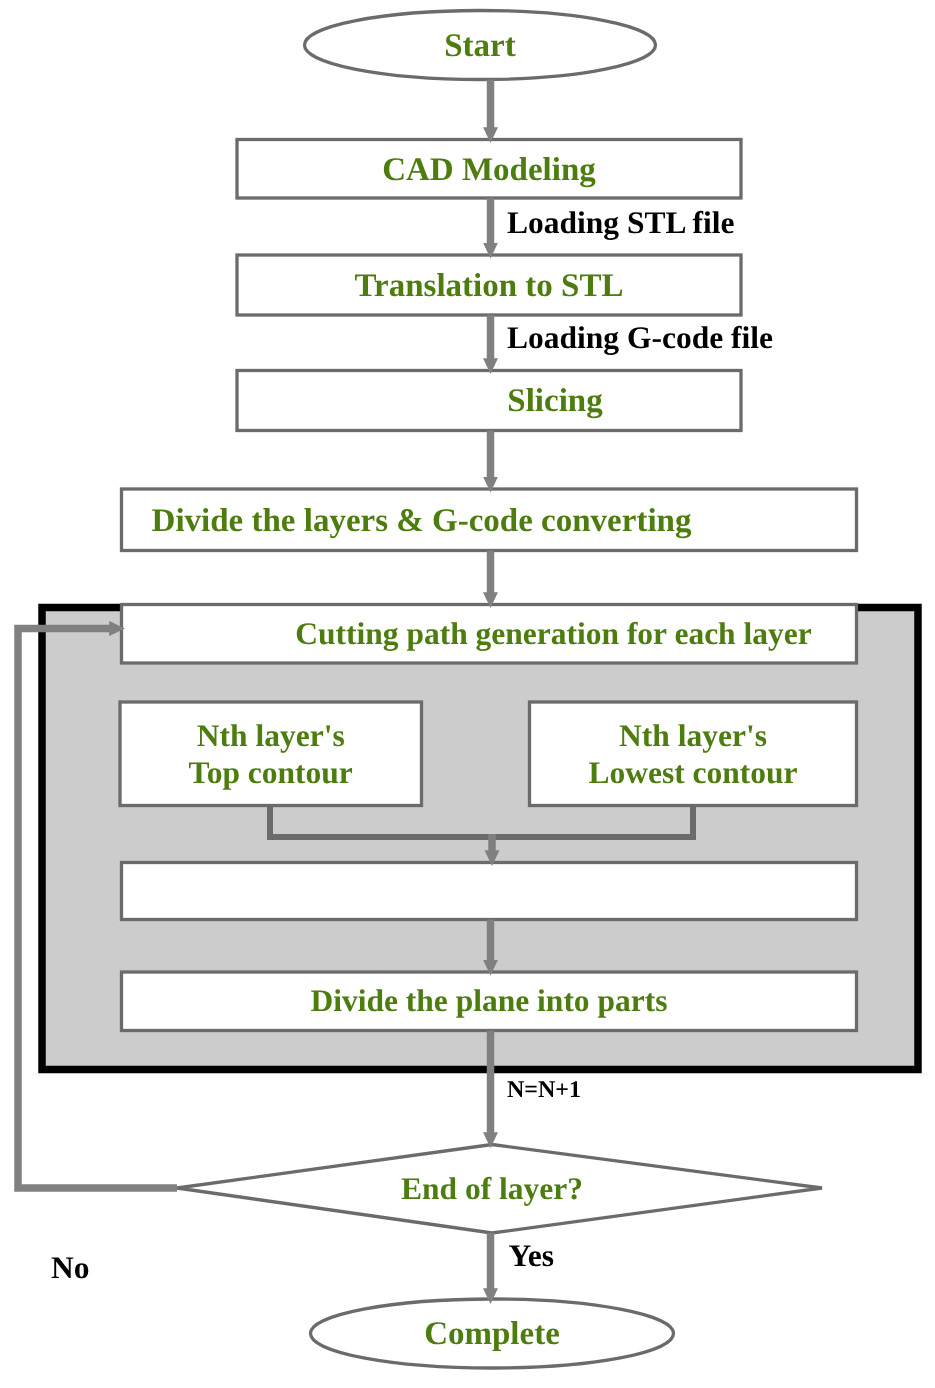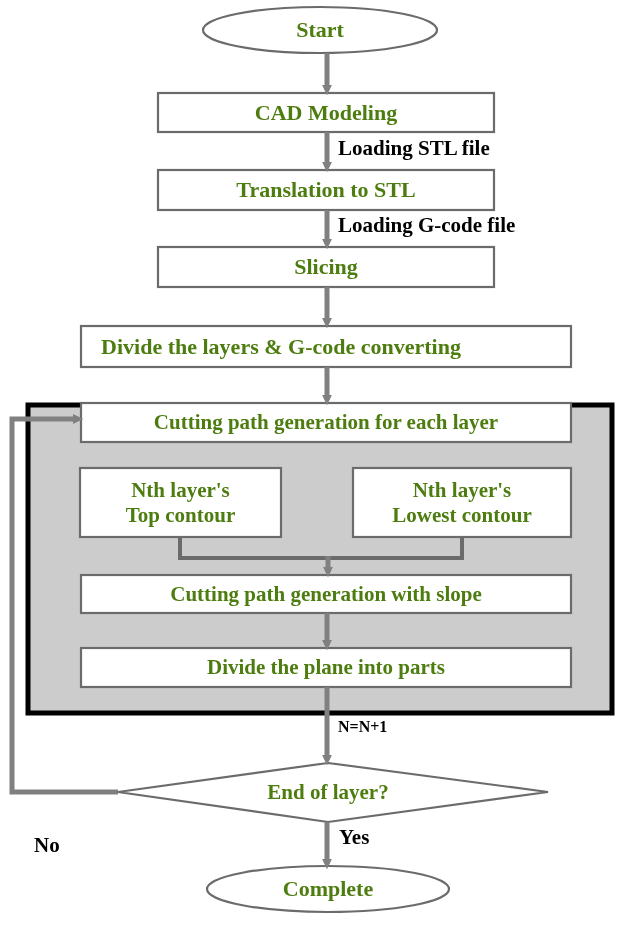--- a/index.html
+++ b/index.html
@@ -100,33 +100,32 @@
 
     <path d="M118,792 L12,792 L12,419 L78,419" fill="none" stroke="#808080" stroke-width="5" marker-end="url(#arrowgray)"></path>
   </svg>
 
   <div class="node-text f22" style="left:203px; top:7px; width:234px; height:46px;">Start</div>
 
   <div class="node-text f22" style="left:158px; top:93px; width:336px; height:39px;">CAD Modeling</div>
 
   <div class="node-text f22" style="left:158px; top:170px; width:336px; height:40px;">Translation to STL</div>
 
-  <div class="node-text f22" style="left:158px; top:247px; width:336px; height:40px;">Slicing</div>
+  <div class="node-text f22" style="left:158px; top:247px; width:336px; height:40px;padding-left:44px;">Slicing</div>
 
   <div class="node-text f22" style="left:81px; top:326px; width:400px; height:41px;">Divide the layers &amp; G-code converting</div>
 
-  <div class="node-text f21" style="left:81px; top:403px; width:490px; height:39px;">Cutting path generation for each layer</div>
+  <div class="node-text f21" style="left:81px; top:403px; width:490px; height:39px;padding-left:43px;">Cutting path generation for each layer</div>
 
   <div class="node-text f21" style="left:80px; top:468px; width:201px; height:69px;">Nth layer's
 Top contour</div>
 
   <div class="node-text f21" style="left:353px; top:468px; width:218px; height:69px;">Nth layer's
 Lowest contour</div>
 
-  <div class="node-text f21" style="left:81px; top:575px; width:490px; height:38px;">Cutting path generation with slope</div>
 
   <div class="node-text f21" style="left:81px; top:648px; width:490px; height:39px;">Divide the plane into parts</div>
 
   <div class="node-text f21" style="left:208px; top:763px; width:240px; height:59px;">End of layer?</div>
 
   <div class="node-text f22" style="left:207px; top:866px; width:242px; height:46px;">Complete</div>
 
   <div class="edge-label f21" style="left:338px; top:136px;">Loading STL file</div>
 
   <div class="edge-label f21" style="left:338px; top:213px;">Loading G-code file</div>

